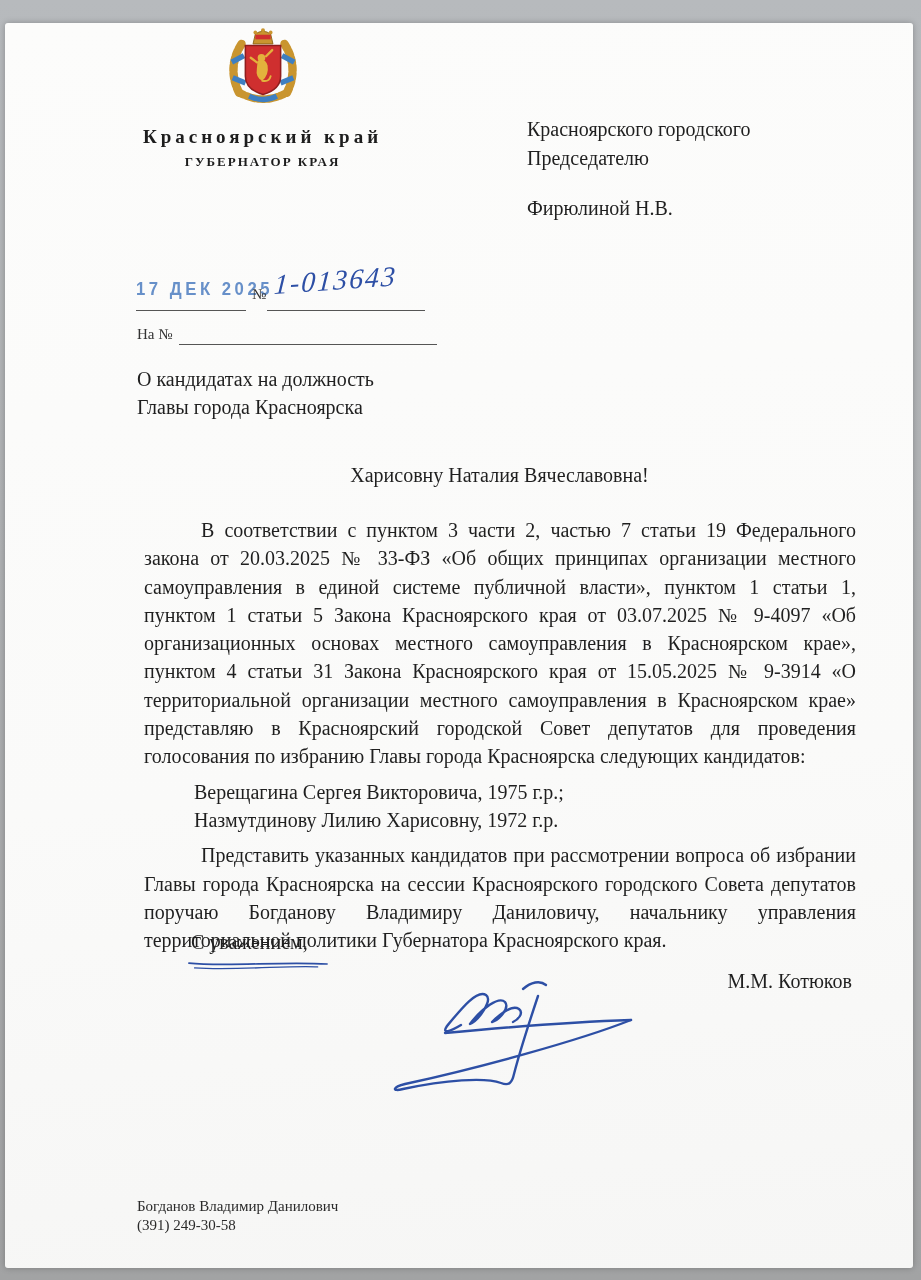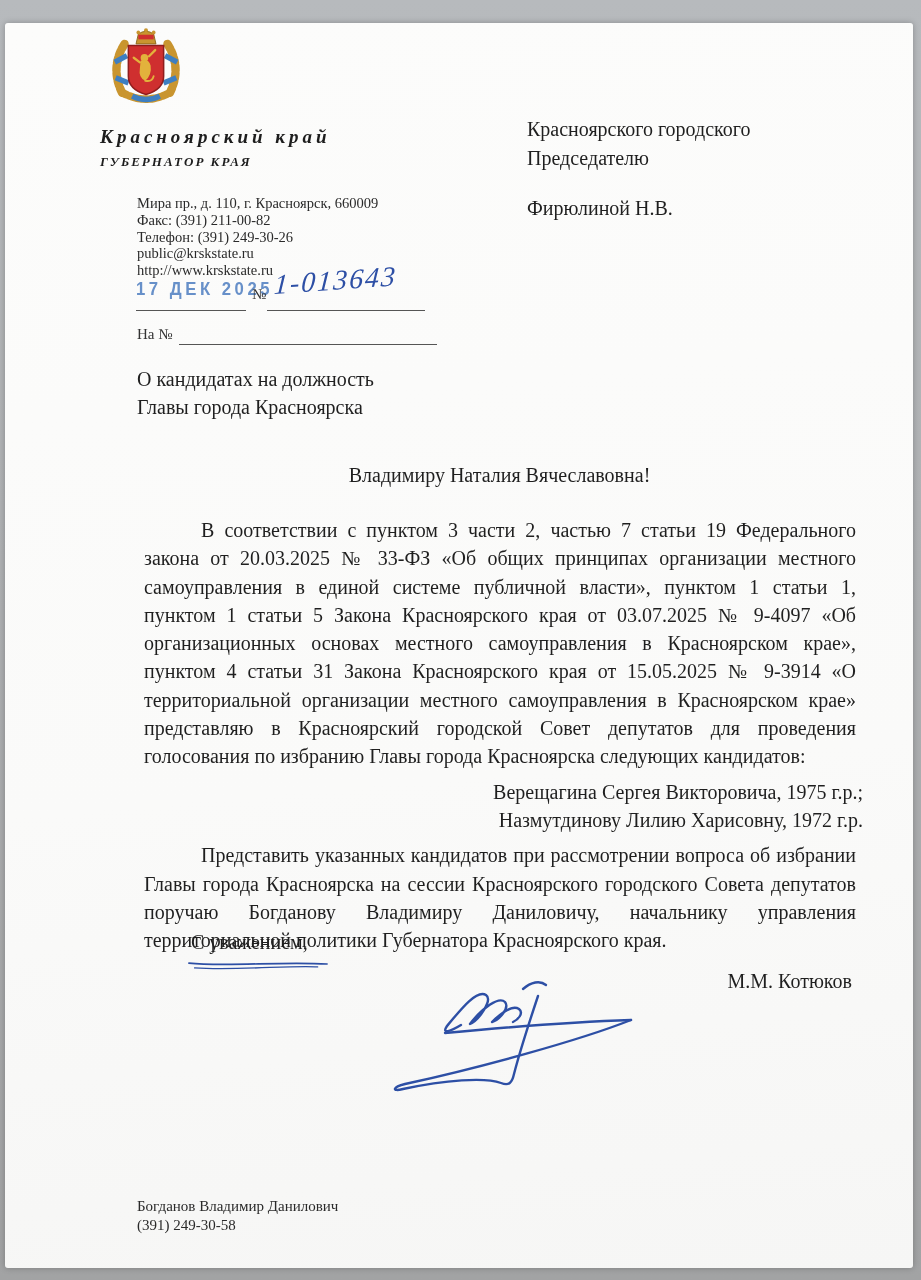--- a/index.html
+++ b/index.html
@@ -10,21 +10,21 @@
     position:relative;overflow:hidden;
   }
   .page{
     position:absolute;left:5px;top:23px;right:8px;bottom:12px;
     background:linear-gradient(175deg,#fcfcfb 0%,#fafaf9 60%,#f6f6f5 100%);
     border-radius:3px;
     box-shadow:0 0 6px rgba(0,0,0,.25);
   }
   .abs{position:absolute;}
   
-  .lh-left{left:95px;top:3px;width:325px;font-style:italic;}
+  .lh-left{left:95px;top:3px;width:325px;text-align:center;}
   .emblem{width:92px;height:88px;display:inline-block;}
   .lh-region{margin-top:8px;font-weight:bold;font-size:19px;letter-spacing:4px;color:#1d1d1d;}
   .lh-office{margin-top:6px;font-weight:bold;font-size:13px;letter-spacing:2px;color:#1d1d1d;}
   .addr{left:132px;top:172px;width:320px;font-size:14.5px;line-height:16.8px;color:#2a2a2a;}
   
   .stamp-date{
     left:131px;top:255px;
     font-family:"Liberation Sans","DejaVu Sans",sans-serif;
     font-weight:bold;font-size:19px;letter-spacing:4px;
     color:#5b87c5;opacity:.92;
@@ -44,21 +44,21 @@
   
   .recipient{left:522px;top:92px;width:330px;font-size:20px;line-height:29px;color:#1f1f1f;}
   .recipient .name{margin-top:21px;}
   
   .subject{left:132px;top:342px;width:360px;font-size:20px;line-height:28px;color:#1f1f1f;}
   
   .salutation{left:132px;top:441px;width:725px;text-align:center;font-size:20px;color:#1f1f1f;}
   
   .body-block{left:132px;top:486px;width:726px;font-size:20px;line-height:28.3px;color:#1f1f1f;}
   .body-block p{margin:7px;text-indent:57px;text-align:justify;}
-  .body-block .cand{margin:0;text-indent:57px;text-align:right;}
+  .body-block .cand{margin:0;text-indent:57px;text-align:left;}
   
   .valediction{left:186px;top:908px;font-size:20px;color:#1f1f1f;}
   .vale-underline{left:182px;top:936px;width:142px;height:12px;}
   .signature{left:378px;top:948px;width:270px;height:135px;}
   .signer{left:617px;top:947px;width:230px;text-align:right;font-size:20px;color:#1f1f1f;}
   
   .footer{left:132px;top:1174px;font-size:15px;line-height:19px;color:#2a2a2a;}
 </style>
 </head>
 <body>
@@ -89,27 +89,20 @@
       <circle cx="58" cy="40" r="5" fill="#e3b23c"></circle>
       <path d="M53,44 Q63,40 66,50 Q68,62 59,70 Q50,66 52,54 Z" fill="#e3b23c"></path>
       <path d="M64,38 L72,30" stroke="#e3b23c" stroke-width="3" stroke-linecap="round"></path>
       <path d="M52,46 L44,40" stroke="#e3b23c" stroke-width="3" stroke-linecap="round"></path>
       <path d="M59,70 Q68,72 70,64" fill="none" stroke="#e3b23c" stroke-width="2.5" stroke-linecap="round"></path>
     </svg>
     <div class="lh-region">Красноярский край</div>
     <div class="lh-office">ГУБЕРНАТОР КРАЯ</div>
   </div>
 
-  <div class="abs addr">
-    <div>Мира пр., д. 110, г. Красноярск, 660009</div>
-    <div>Факс: (391) 211-00-82</div>
-    <div>Телефон: (391) 249-30-26</div>
-    <div>public@krskstate.ru</div>
-    <div>http://www.krskstate.ru</div>
-  </div>
 
   <div class="abs stamp-date">17 ДЕК 2025</div>
   <div class="abs u-line" style="left:131px;top:286px;width:110px;"></div>
   <div class="abs no-sign">№</div>
   <div class="abs hand-number">1-013643</div>
   <div class="abs u-line" style="left:262px;top:286px;width:158px;"></div>
 
   <div class="abs na-no">На №</div>
   <div class="abs u-line" style="left:174px;top:320px;width:258px;"></div>
 
@@ -117,21 +110,21 @@
     <div>Красноярского городского</div>
     <div>Председателю</div>
     <div class="name">Фирюлиной Н.В.</div>
   </div>
 
   <div class="abs subject">
     <div>О кандидатах на должность</div>
     <div>Главы города Красноярска</div>
   </div>
 
-  <div class="abs salutation">Владимиру Наталия Вячеславовна!</div>
+  <div class="abs salutation">Харисовну Наталия Вячеславовна!</div>
 
   <div class="abs body-block">
     <p>В соответствии с пунктом 3 части 2, частью 7 статьи 19 Федерального закона от 20.03.2025 № 33-ФЗ «Об общих принципах организации местного самоуправления в единой системе публичной власти», пунктом 1 статьи 1, пунктом 1 статьи 5 Закона Красноярского края от 03.07.2025 № 9-4097 «Об организационных основах местного самоуправления в Красноярском крае», пунктом 4 статьи 31 Закона Красноярского края от 15.05.2025 № 9-3914 «О территориальной организации местного самоуправления в Красноярском крае» представляю в Красноярский городской Совет депутатов для проведения голосования по избранию Главы города Красноярска следующих кандидатов:</p>
     <p class="cand">Верещагина Сергея Викторовича, 1975 г.р.;</p>
     <p class="cand">Назмутдинову Лилию Харисовну, 1972 г.р.</p>
     <p>Представить указанных кандидатов при рассмотрении вопроса об избрании Главы города Красноярска на сессии Красноярского городского Совета депутатов поручаю Богданову Владимиру Даниловичу, начальнику управления территориальной политики Губернатора Красноярского края.</p>
   </div>
 
   <div class="abs valediction">С уважением,</div>
   <svg class="abs vale-underline" viewBox="0 0 150 12" xmlns="http://www.w3.org/2000/svg">

